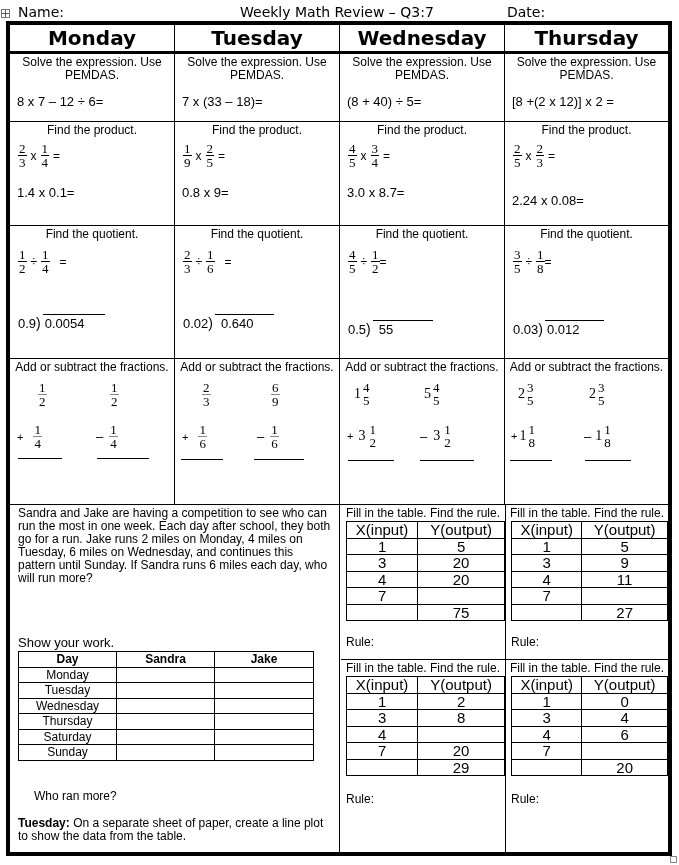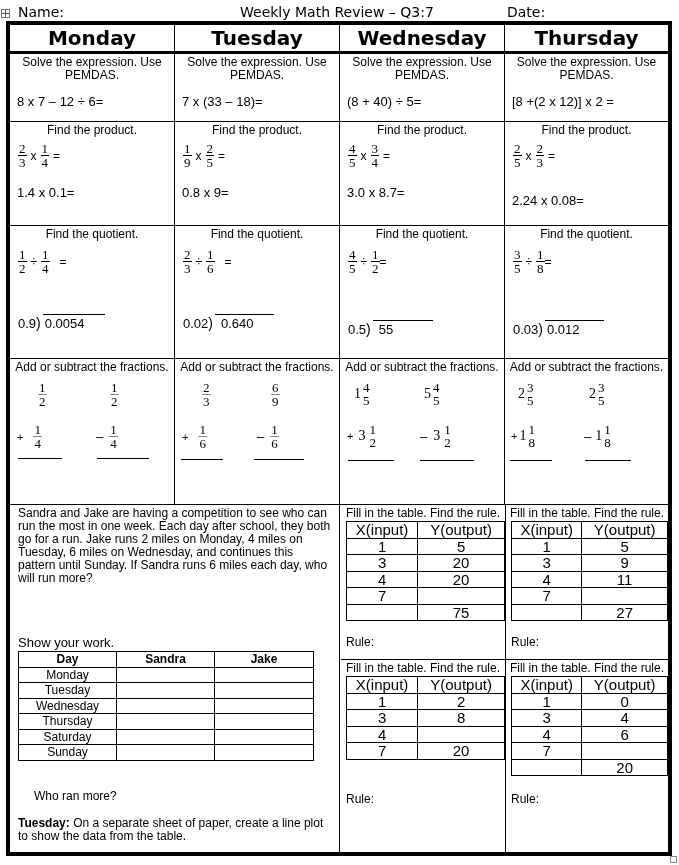--- a/index.html
+++ b/index.html
@@ -550,20 +550,24 @@
               <td>8</td>
             </tr>
         <tr>
               <td>4</td>
               <td></td>
             </tr>
         <tr>
               <td>7</td>
               <td>20</td>
             </tr>
+        <tr>
+              <td></td>
+              <td>29</td>
+            </tr>
       </tbody>
         </table>
       <div class="rule" style="top:132px">Rule:</div>
     </div>
 
     <div class="io d">
       <div class="instr2">Fill in the table. Find the rule.</div>
       <table>
         <tbody>
             <tr>

